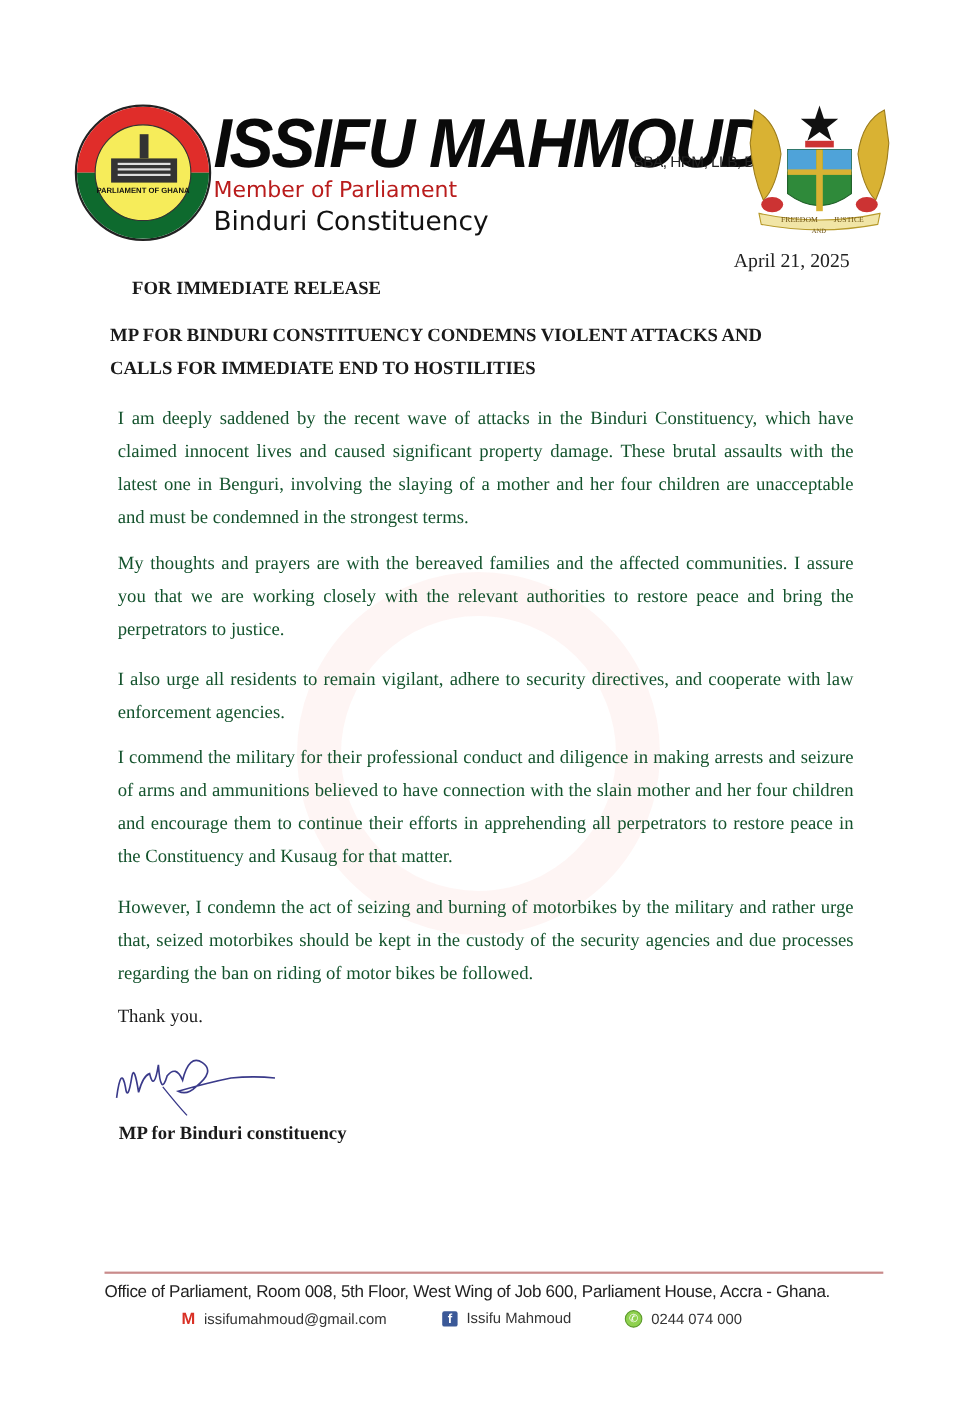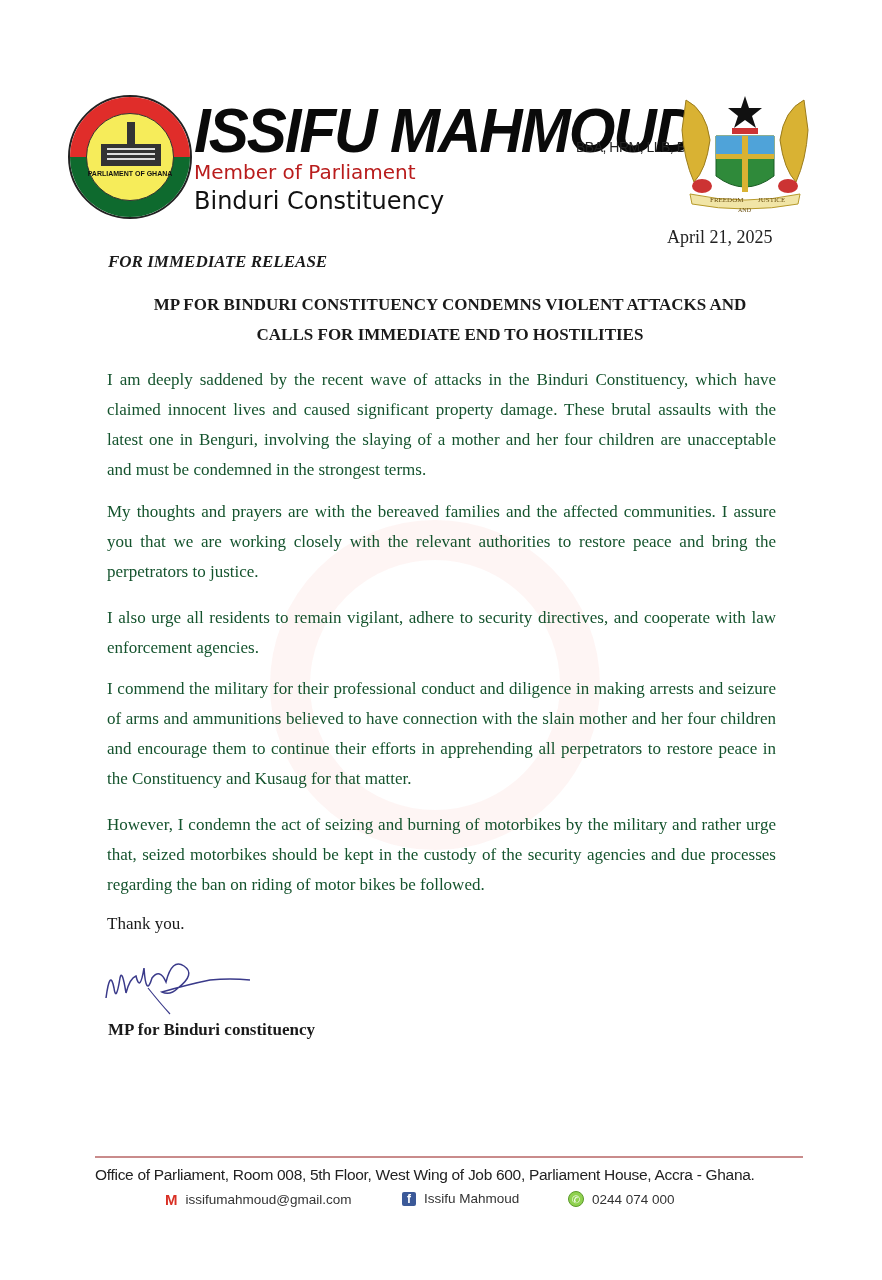--- a/index.html
+++ b/index.html
@@ -17,22 +17,22 @@
 
   .name-title { position:absolute; left:194px; top:94px; font-family:"Liberation Sans", sans-serif; font-weight:900; font-style:italic; font-size:60px; letter-spacing:-2px; color:#0a0a0a; transform:scaleY(1.05); transform-origin:left top; line-height:70px; }
   .quals { position:absolute; left:576px; top:139px; font-family:"Liberation Sans", sans-serif; font-size:14px; color:#222; letter-spacing:-0.5px; }
   .sub1 { position:absolute; left:194px; top:157px; font-family:"DejaVu Sans", sans-serif; font-size:20px; color:#b91c1c; line-height:30px; }
   .sub2 { position:absolute; left:194px; top:186px; font-family:"DejaVu Sans", sans-serif; font-size:24px; color:#111; line-height:30px; }
 
   .coat { position:absolute; left:676px; top:90px; width:138px; height:125px; }
 
   .date { position:absolute; left:667px; top:227px; font-size:18px; color:#222; }
 
-  .release { position:absolute; left:108px; top:252px; font-size:17px; font-weight:bold;font-style:italic; }
-  .headline { position:absolute; left:100px; top:290px; width:700px; text-align:center; font-size:17px; font-weight:bold; line-height:30px; }
+  .release { position:absolute; left:120px; top:252px; font-size:17px; font-weight:bold; }
+  .headline { position:absolute; left:100px; top:290px; width:700px; font-size:17px; font-weight:bold; line-height:30px; }
 
   .body-text { position:absolute; left:107px; width:669px; font-size:17px; line-height:30px; text-align:justify; color:#14532d; }
   .p1 { top:365px; }
   .p2 { top:497px; }
   .p3 { top:603px; }
   .p4 { top:674px; }
   .p5 { top:810px; }
   .thanks { position:absolute; left:107px; top:914px; font-size:17px; }
 
   .watermark { position:absolute; left:270px; top:520px; width:330px; height:330px; border-radius:50%; border:40px solid rgba(230,80,70,0.06); box-sizing:border-box; }

